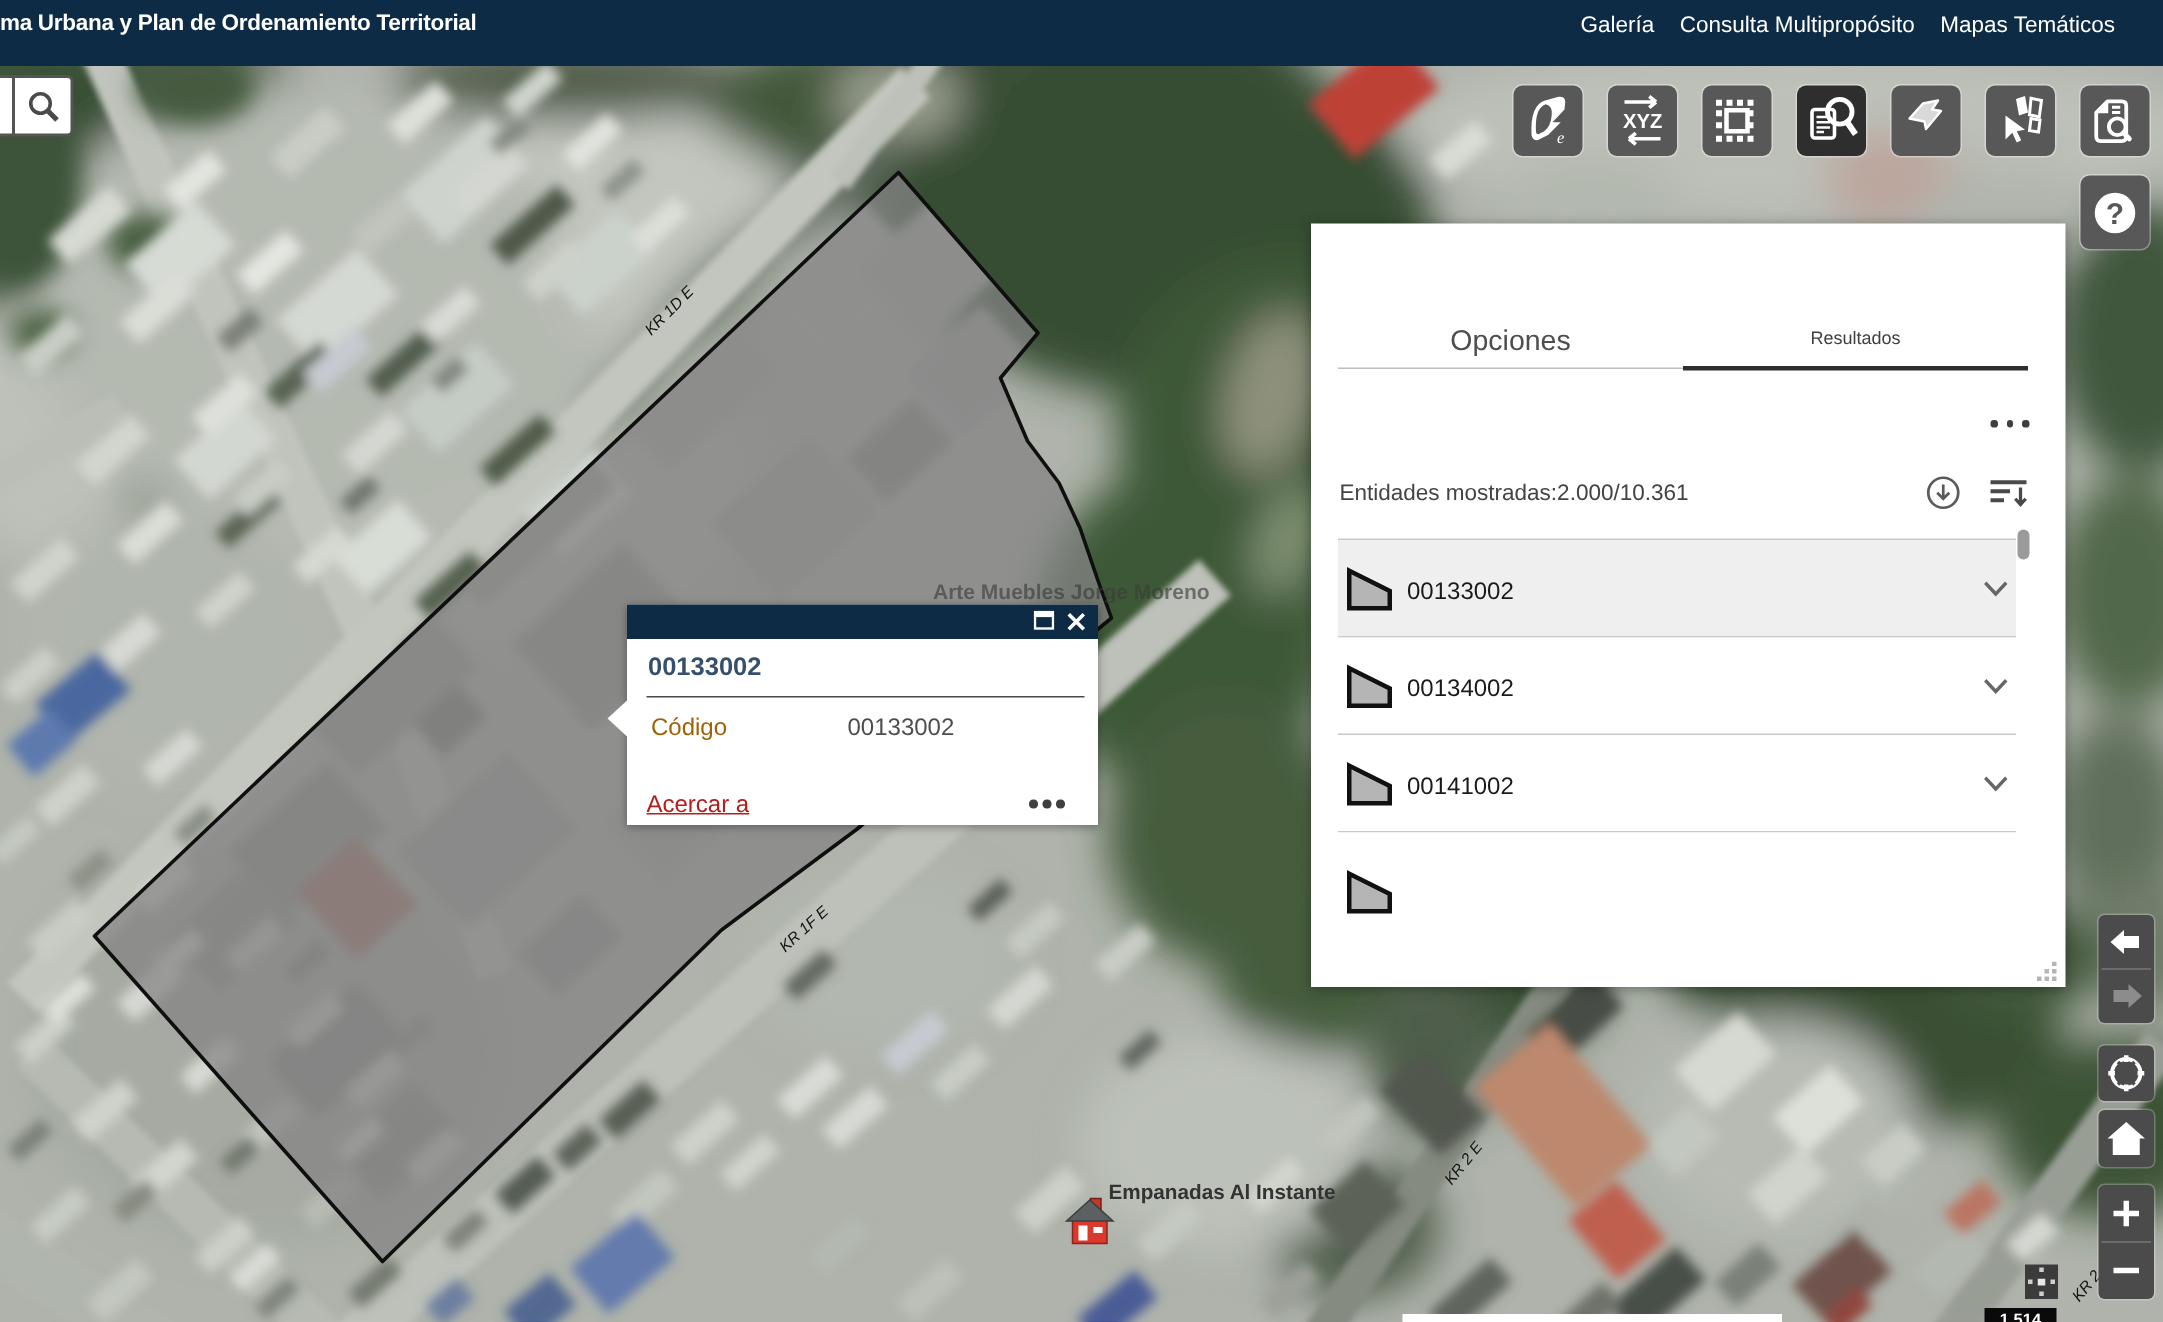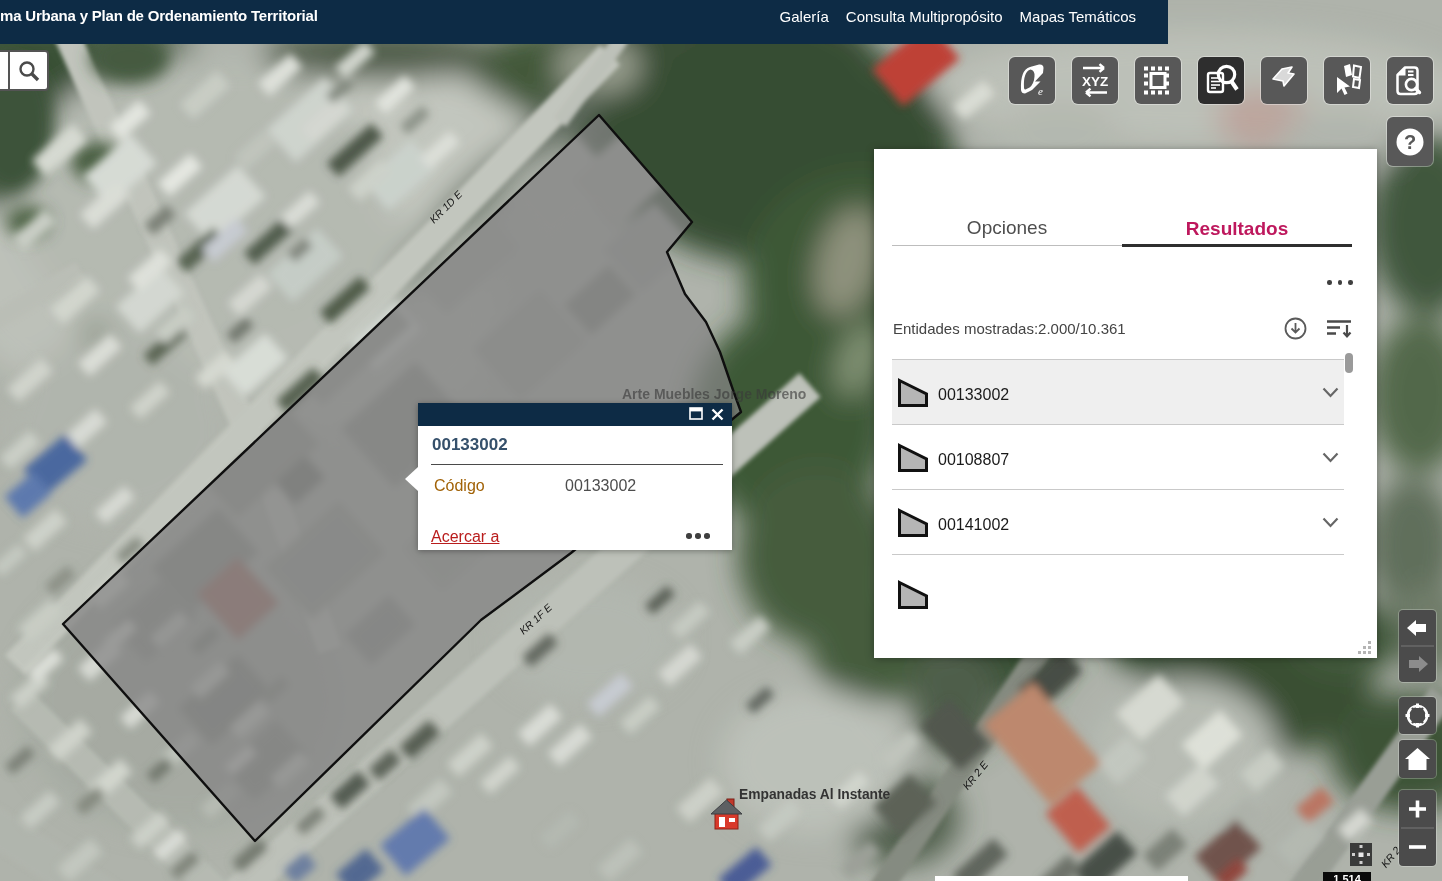--- a/index.html
+++ b/index.html
@@ -1,20 +1,20 @@
 <!DOCTYPE html>
 <html><head>
 <meta charset="utf-8">
 <style>
   * { margin:0; padding:0; box-sizing:border-box; }
   html,body { width:1442px; height:881px; overflow:hidden; font-family:"Liberation Sans", sans-serif; -webkit-font-smoothing:antialiased; }
   #stage { position:relative; width:1442px; height:881px; overflow:hidden; background:#a9ada5; }
   #map { position:absolute; left:0; top:0; }
   
-  #hdr { position:absolute; left:0; top:0; width:1168px; height:44px; background:#0d2b45; z-index:10; color:#fff; }
+  #hdr { position:absolute; left:0; top:0; width:1442px; height:44px; background:#0d2b45; z-index:10; color:#fff; }
   #hdr .title { position:absolute; left:0px; top:7px; font-size:15px; letter-spacing:-0.2px; font-weight:bold; white-space:nowrap; }
   #hdr .links { position:absolute; right:32px; top:8px; font-size:15px; }
   #hdr .links span { margin-left:17px; }
   
   #search { position:absolute; left:-60px; top:50px; width:109px; height:41px; background:#fff; border:2px solid #545454; border-radius:4px; z-index:6; }
   #search .sep { position:absolute; left:66px; top:0; width:2px; height:38px; background:#545454; }
   
   .tbtn { position:absolute; width:46px; height:47px; top:57px; background:#585858; border-radius:6px; z-index:6; box-shadow:0 0 0 1px rgba(255,255,255,0.35); }
   .tbtn.active { background:#2e2e2e; }
   #helpbtn { position:absolute; left:1387px; top:117px; width:46px; height:49px; background:#585858; border-radius:6px; z-index:6; box-shadow:0 0 0 1px rgba(255,255,255,0.35); }
@@ -429,21 +429,21 @@
       <div class="lab">Código</div>
       <div class="val">00133002</div>
       <div class="lnk">Acercar a</div>
       <div class="dots"><span class="dot b"></span><span class="dot b"></span><span class="dot b" style="margin-right:0"></span></div>
     </div>
   </div>
 
   <div id="panel">
     <div class="tabs">
       <div class="tab" style="left:0">Opciones</div>
-      <div class="tab" style="left:230px;font-weight:bold;color:#be185d;font-size:19px;top:7px">Resultados</div>
+      <div class="tab" style="left:230px;font-weight:normal;color:#404040;font-size:12px;top:7px">Resultados</div>
       <div class="tabline" style="left:0;width:230px;background:#bdbdbd;height:1.5px;top:33.5px"></div>
       <div class="tabline" style="left:230px;width:230px;background:#2e2e2e;height:3px;top:33px"></div>
     </div>
     <div class="ddots" style="left:453px;top:131px">
         <span class="dot"></span>
         <span class="dot"></span>
         <span class="dot" style="margin-right:0"></span>
       </div>
     <div class="ent">Entidades mostradas:2.000/10.361</div>
     <svg style="position:absolute;left:410px;top:168px" width="23" height="23" viewBox="0 0 23 23">
@@ -461,21 +461,21 @@
           </svg>
           <div class="code">00133002</div>
           <svg style="position:absolute;left:430px;top:27px" width="17" height="12">
             <path d="M1.5 1.5 L8.5 9 L15.5 1.5" fill="none" stroke="#666" stroke-width="2.2"></path>
           </svg>
         </div>
       <div class="row">
           <svg class="poly" style="position:absolute;left:5px;top:17px" width="32" height="32" viewBox="0 0 32 32">
             <polygon points="2.5,3.5 29.5,17 29.5,28.5 2.5,28.5" fill="#b5b5b5" stroke="#111" stroke-width="3"></polygon>
           </svg>
-          <div class="code">00108807</div>
+          <div class="code">00134002</div>
           <svg style="position:absolute;left:430px;top:27px" width="17" height="12">
             <path d="M1.5 1.5 L8.5 9 L15.5 1.5" fill="none" stroke="#666" stroke-width="2.2"></path>
           </svg>
         </div>
       <div class="row">
           <svg class="poly" style="position:absolute;left:5px;top:17px" width="32" height="32" viewBox="0 0 32 32">
             <polygon points="2.5,3.5 29.5,17 29.5,28.5 2.5,28.5" fill="#b5b5b5" stroke="#111" stroke-width="3"></polygon>
           </svg>
           <div class="code">00141002</div>
           <svg style="position:absolute;left:430px;top:27px" width="17" height="12">

